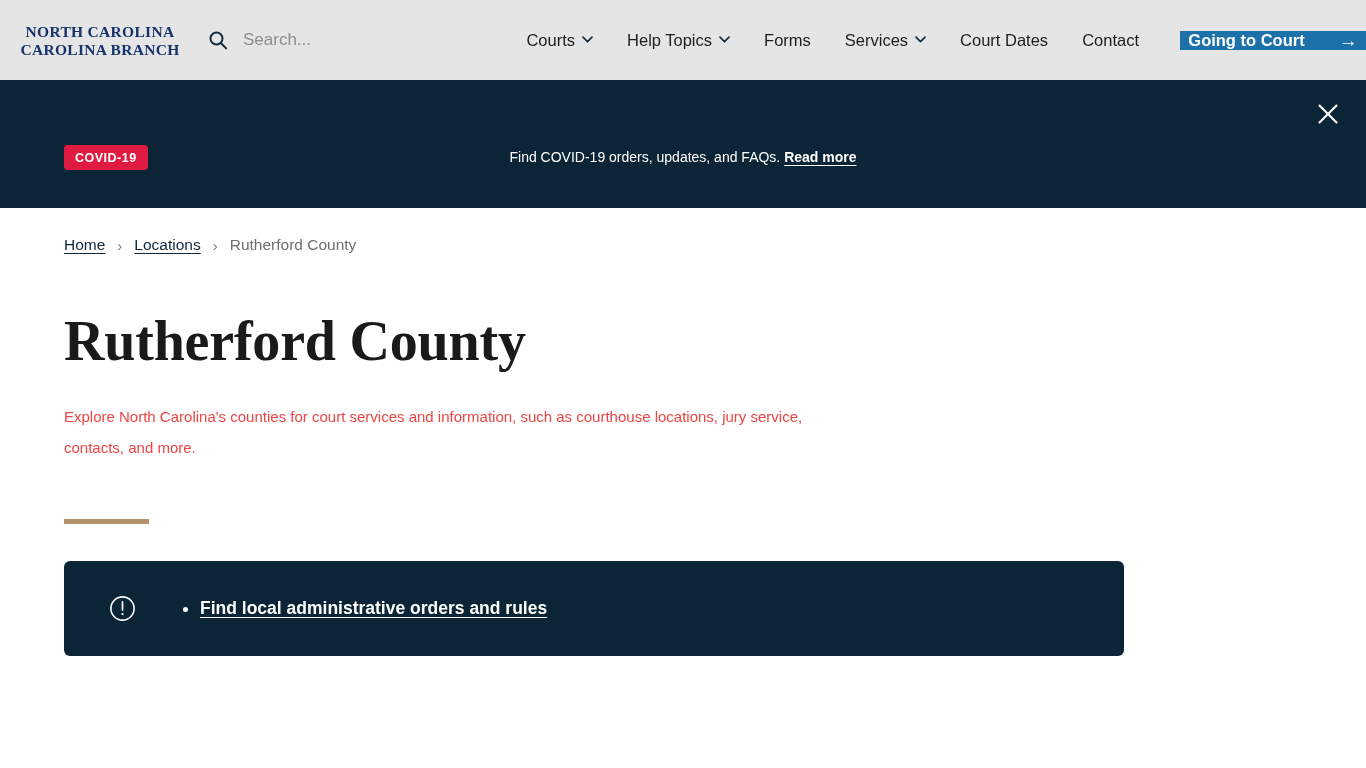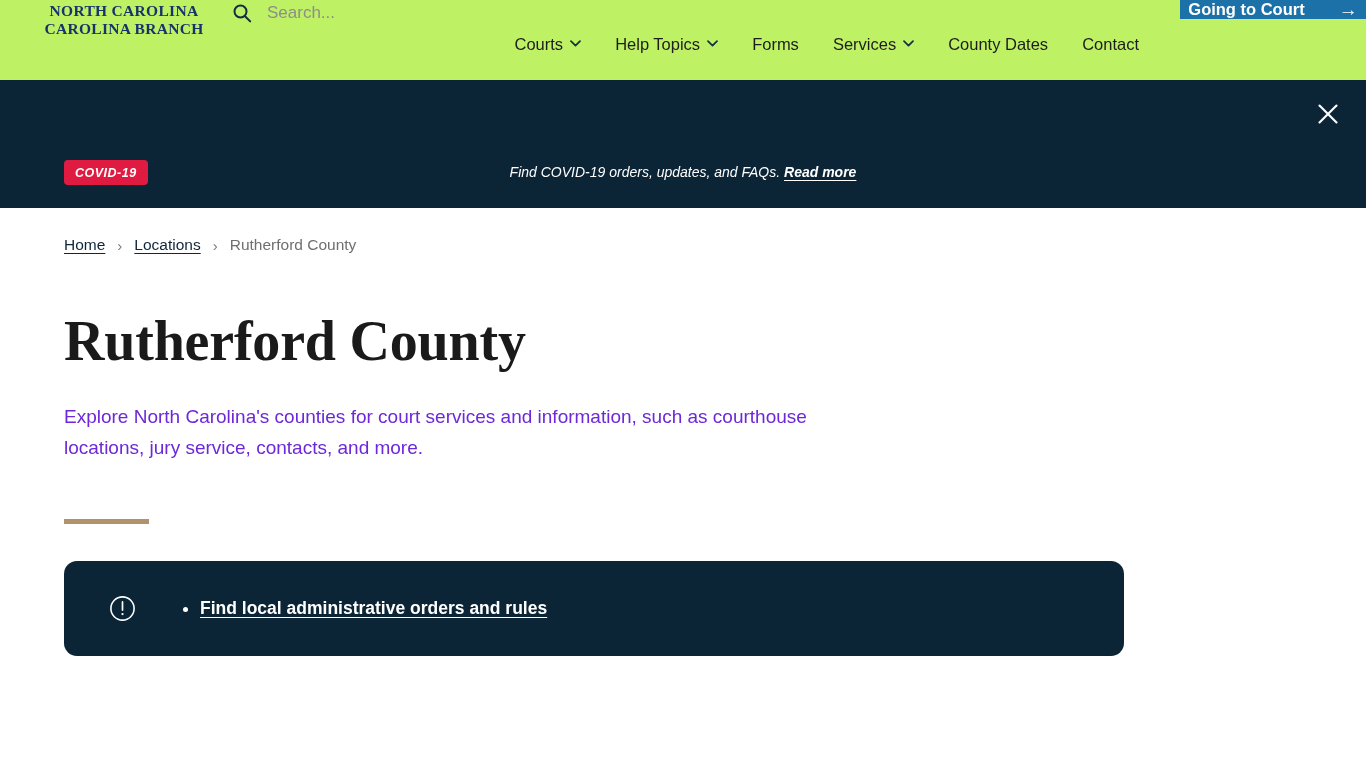--- a/index.html
+++ b/index.html
@@ -10,24 +10,23 @@
     overflow: hidden;
     background: #ffffff;
     font-family: "Liberation Sans", sans-serif;
     -webkit-font-smoothing: antialiased;
   }
 
   
   .site-header {
     position: relative;
     height: 80px;
-    background: #bef264;
-    display: flex;
-    align-items: flex-start;
-    padding-left: 24px;
+    background: #e5e5e5;
+    display: flex;
+    align-items: center;
   }
 
   .logo {
     width: 200px;
     flex: 0 0 200px;
     display: flex;
     flex-direction: column;
     align-items: center;
     justify-content: center;
     text-decoration: none;
@@ -119,22 +118,21 @@
     color: #ffffff;
     display: flex;
     align-items: center;
   }
   .covid-inner {
     width: 100%;
     display: flex;
     align-items: center;
     padding: 0 32px;
     position: relative;
-    top: 28px;
-    font-style: italic;
+    top: 13px;
   }
   .covid-badge {
     background: #e01b41;
     color: #ffffff;
     font-size: 12.5px;
     font-weight: 700;
     letter-spacing: 0.5px;
     padding: 6px 11px 5px;
     border-radius: 4px;
     margin-left: 32px;
@@ -190,38 +188,38 @@
     font-weight: 700;
     font-size: 56px;
     line-height: 1.05;
     color: #1a1a1a;
     margin: 58px 0 0 32px;
     letter-spacing: -0.2px;
   }
 
   .page-desc {
     margin: 30px 0 0 32px;
-    font-size: 19px;
+    font-size: 15px;
     line-height: 31px;
-    color: #6d28d9;
+    color: #ef4444;
     max-width: 760px;
   }
 
   .gold-rule {
     width: 85px;
     height: 5px;
     background: #b0936a;
     margin: 56px 0 0 32px;
   }
 
   .alert-box {
     margin: 37px 0 0 32px;
     width: 1060px;
     background: #0b2436;
-    border-radius: 13px;
+    border-radius: 6px;
     display: flex;
     align-items: center;
     padding: 24px 30px;
     min-height: 95px;
   }
   .alert-icon {
     flex: 0 0 56px;
     display: flex;
     align-items: center;
     justify-content: center;
@@ -283,21 +281,21 @@
     </a>
     <a class="nav-item" href="#">
       <span>Services</span>
       <span class="chev">
         <svg width="11" height="7" viewBox="0 0 11 7" fill="none">
             <path d="M1 1.2 L5.5 5.6 L10 1.2" stroke="#16303f" stroke-width="1.7" stroke-linecap="round" stroke-linejoin="round"></path>
           </svg>
       </span>
     </a>
     <a class="nav-item" href="#">
-      <span>County Dates</span>
+      <span>Court Dates</span>
     </a>
     <a class="nav-item" href="#">
       <span>Contact</span>
     </a>
   </nav>
 
   <a class="cta-btn" href="#">
     <span>Going to Court</span>
     <span class="arrow">→</span>
   </a>

